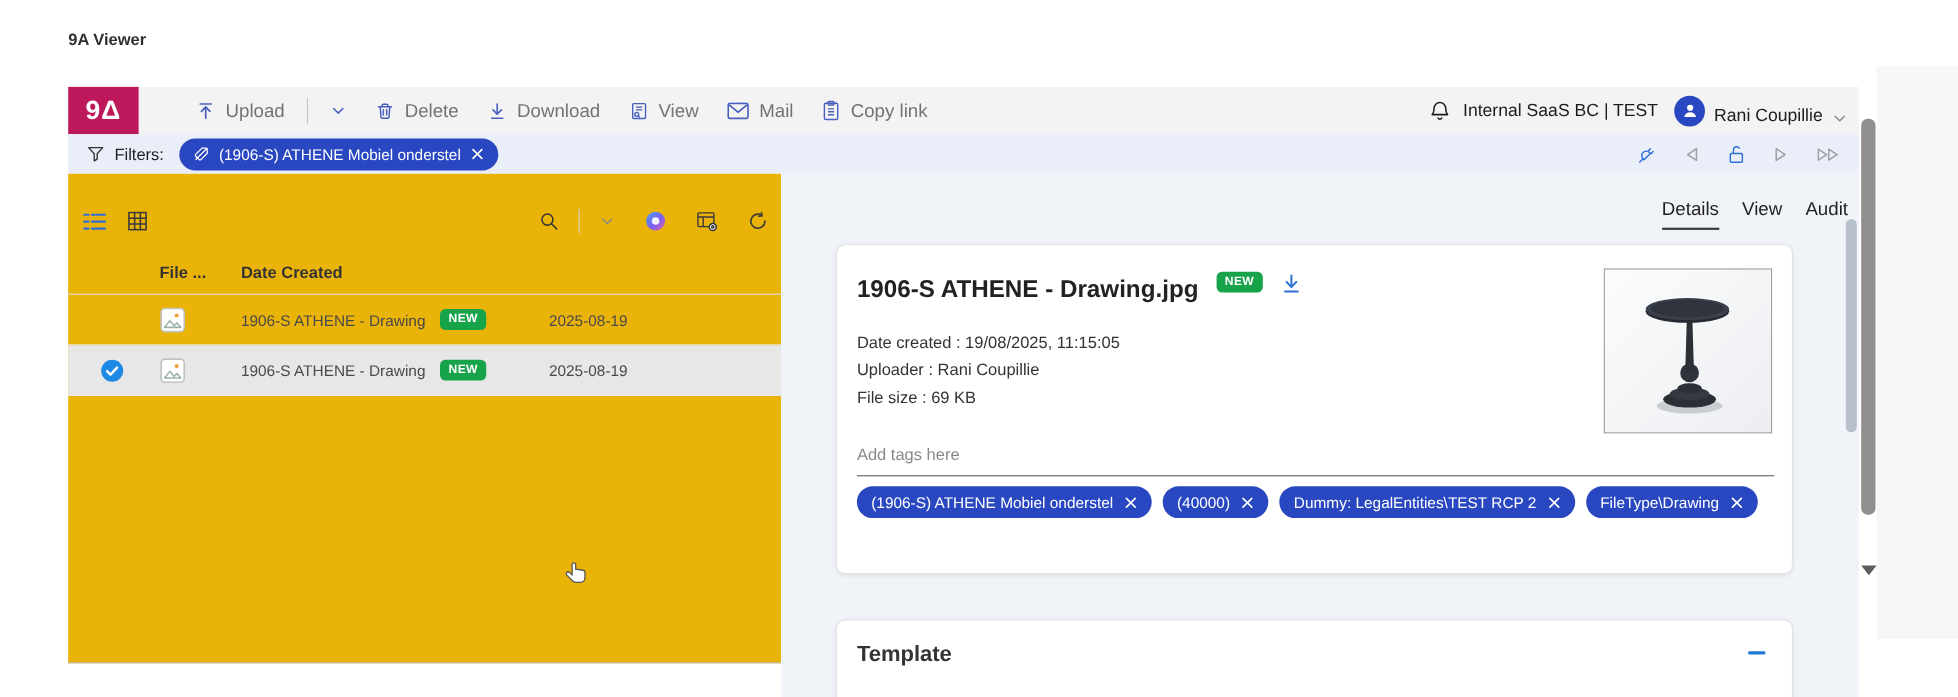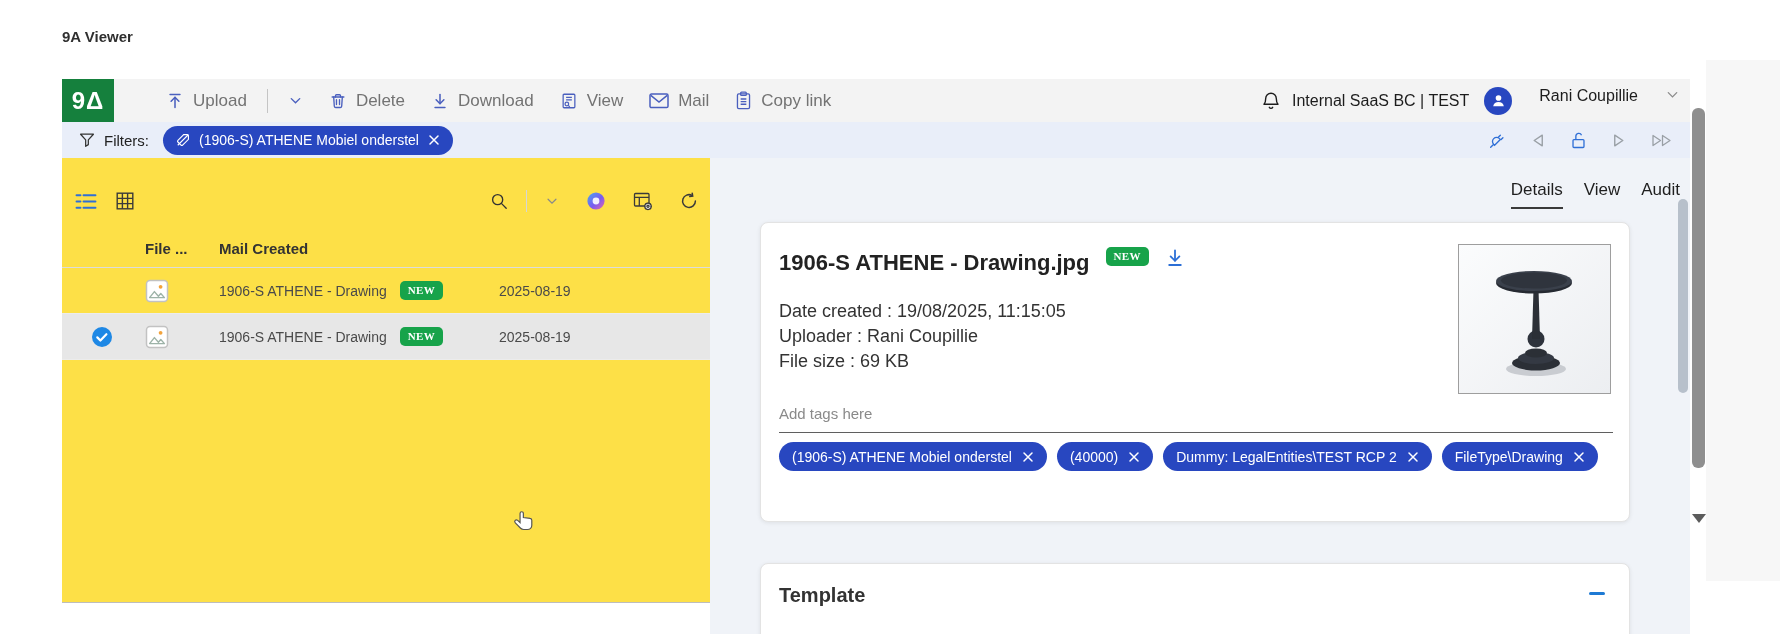--- a/index.html
+++ b/index.html
@@ -12,21 +12,21 @@
 
   
   .page-title { position:absolute; left:62px; top:28px; font-size:15px; font-weight:700; color:#2f2f2f; }
 
   
   .toolbar {
     position:absolute; left:62px; top:79px; width:1628px; height:43px;
     background:#f3f3f3; display:flex; align-items:center;
   }
   .logo {
-    width:52px; height:43px; background:#15803d; color:#fff; flex:0 0 auto;
+    width:64px; height:43px; background:#be185d; color:#fff; flex:0 0 auto;
     display:flex; align-items:center; justify-content:center;
     font-size:24px; font-weight:700; letter-spacing:1px; cursor:pointer;
   }
   .searchbox {
     margin-left:12px; width:236px; height:31px; display:flex; align-items:center; gap:8px;
     border-bottom:1px solid #6b6b6b; color:#4d4d4d;
   }
   .searchbox input {
     border:0; outline:0; background:transparent; font-family:inherit;
     font-size:15px; color:#333; width:190px;
@@ -34,21 +34,21 @@
   .searchbox input::placeholder { color:#6f6f6f; }
   .tb-actions { margin-left:52px; display:flex; align-items:center; gap:26px; }
   .tb-btn {
     display:flex; align-items:center; gap:9px; color:#737373; font-size:17px;
     cursor:pointer; white-space:nowrap;
   }
   .tb-divider { width:1px; height:24px; background:#c4c4c4; margin:0 -6px; }
   .tb-chevron { color:#4a5fbe; cursor:pointer; display:flex; }
   .tb-right { margin-left:auto; margin-right:10px; display:flex; align-items:center; }
   .env-label { font-size:16px; color:#1c1c1c; margin-left:12px; white-space:nowrap; }
-  .account { display:flex; align-items:flex-start; margin-left:15px; cursor:pointer;gap:19px; }
+  .account { display:flex; align-items:flex-end; margin-left:15px; cursor:pointer; }
   .avatar {
     width:28px; height:28px; border-radius:50%; background:#2847c0;
     display:flex; align-items:center; justify-content:center;
   }
   .user-name { font-size:16px; color:#1c1c1c; margin-left:8px; white-space:nowrap; }
   .acct-chevron { margin-left:8px; color:#8a8a8a; display:flex; }
 
   
   .filterbar {
     position:absolute; left:62px; top:122px; width:1628px; height:36px;
@@ -60,21 +60,21 @@
     margin-left:14px; height:29px; border-radius:15px; background:#2847c0; color:#fff;
     display:flex; align-items:center; gap:9px; padding:0 13px; font-size:14px; cursor:pointer;
   }
   .chip-x { display:flex; cursor:pointer; }
   .fb-right { margin-left:auto; margin-right:16px; display:flex; align-items:center; gap:24px; }
   .fb-ic { display:flex; cursor:pointer; }
 
   
   .list-panel {
     position:absolute; left:62px; top:158px; width:648px; height:445px;
-    background:#fde047; border-bottom:1px solid #bdbdbd;
+    background:#eab308; border-bottom:1px solid #bdbdbd;
   }
   .lp-tools { margin-top:30px; height:26px; display:flex; align-items:center; }
   .lp-left { margin-left:13px; display:flex; align-items:center; gap:19px; }
   .lp-right { margin-left:auto; margin-right:12px; display:flex; align-items:center; gap:27px; }
   .lp-div { width:1px; height:22px; background:#d6d6d6; margin:0 -9px; }
   .ic-btn { display:flex; cursor:pointer; }
 
   .grid-head {
     margin-top:16px; height:38px; display:flex; align-items:center;
     border-bottom:1px solid #dcdcdc; font-size:15px; font-weight:700; color:#333;
@@ -84,21 +84,21 @@
   .c3 { width:280px; flex:0 0 auto; display:flex; align-items:center; gap:13px; }
   .c4 { flex:1; display:flex; align-items:center; }
   .grid-row {
     height:46px; display:flex; align-items:center; border-bottom:1px solid #ececec;
     font-size:14px; color:#4a4a4a; cursor:pointer;
   }
   .grid-row.selected { background:#e7e7e7; }
   .check-wrap { margin-left:29px; display:flex; }
   .badge-new {
     background:#17a34a; color:#fff; font-size:11px; font-weight:700;
-    padding:3px 8px 4px; border-radius:5px; letter-spacing:.3px;font-family:Liberation Serif, serif;
+    padding:3px 8px 4px; border-radius:5px; letter-spacing:.3px;
   }
   .cursor-hand { position:absolute; left:451px; top:352px; }
 
   
   .detail-panel {
     position:absolute; left:710px; top:158px; width:980px; height:476px;
     background:#f0f3f8;
   }
   .tabs { position:absolute; top:22px; right:10px; display:flex; gap:21px; font-size:17px; color:#1f1f1f; }
   .tab { padding-bottom:7px; cursor:pointer; }
@@ -106,21 +106,21 @@
 
   .card {
     position:absolute; background:#fff; border:1px solid #e3e3e3; border-radius:8px;
     box-shadow:0 1px 4px rgba(0,0,0,.08);
   }
   .details-card { left:50px; top:64px; width:870px; height:300px; }
   .dc-titlerow { position:absolute; left:18px; top:24px; display:flex; align-items:center; gap:16px; }
   .file-title { font-size:22px; font-weight:700; color:#222; white-space:nowrap; }
   .badge-new-lg { margin-bottom:12px; }
   .dl-btn { margin-bottom:10px; display:flex; cursor:pointer; color:#2c6fd6; }
-  .dc-meta { position:absolute; left:18px; top:76px; font-size:18px; color:#333; line-height:25px; }
+  .dc-meta { position:absolute; left:18px; top:76px; font-size:15px; color:#333; line-height:25px; }
   .thumb {
     position:absolute; right:18px; top:21px; width:153px; height:150px;
     border:1px solid #9e9e9e; background:linear-gradient(135deg,#fbfcfd 0%,#eceef1 100%);
     display:flex; align-items:center; justify-content:center;
   }
   .tags-area { position:absolute; left:18px; top:182px; width:834px; }
   .tags-input-line { border-bottom:1px solid #5f5f5f; padding-bottom:9px; }
   .tags-input-line input {
     border:0; outline:0; background:transparent; width:400px;
     font-family:inherit; font-size:15px; color:#333;
@@ -369,21 +369,21 @@
               <path d="M15.4 9A6.4 6.4 0 1 1 12 3.4"></path>
               <path d="M12.2 1.2l.5 2.9-2.9.5"></path>
             </svg>
         </span>
       </div>
     </div>
 
     <div class="grid-head">
       <div class="c1"></div>
       <div class="c2">File ...</div>
-      <div class="c4">Mail Created</div>
+      <div class="c4">Date Created</div>
     </div>
 
     <div class="grid-row">
       <div class="c1"></div>
       <div class="c2">
         <span>
           <svg width="24" height="24" viewBox="0 0 24 24">
               <rect x="1.5" y="1.5" width="21" height="21" rx="3.5" fill="#fff" stroke="#c2c2c2" stroke-width="1.5"></rect>
               <circle cx="15.6" cy="7.8" r="1.9" fill="#f2a33c"></circle>
               <path d="M4.6 18.6l4.8-6 4 4.6 2.4-2.7 3.6 4.1z" fill="none" stroke="#9db3a8" stroke-width="1.4" stroke-linejoin="round"></path>

